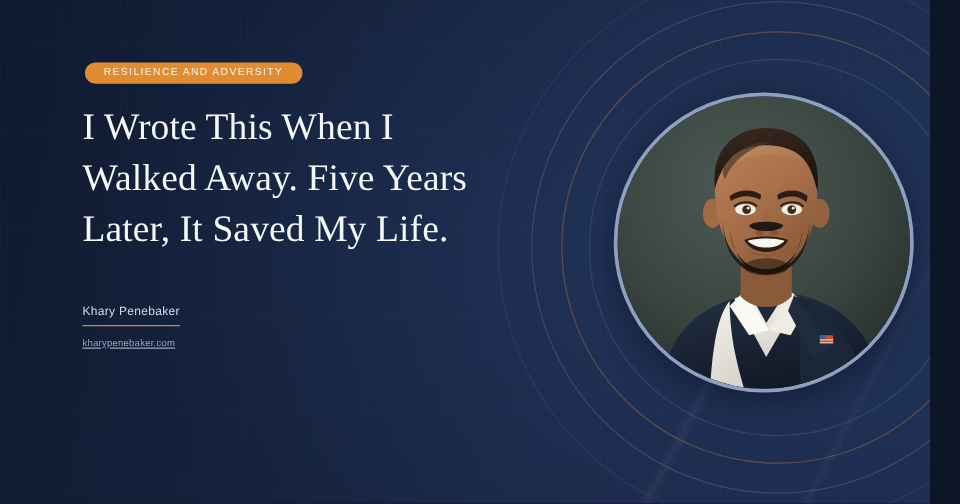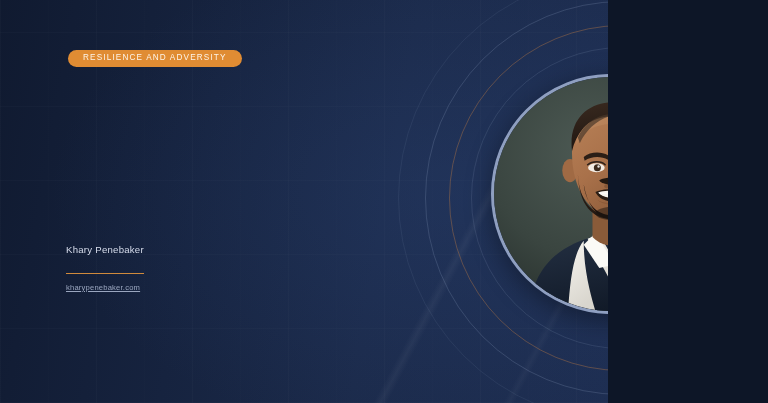--- a/index.html
+++ b/index.html
@@ -7,21 +7,21 @@
     margin: 0;
     padding: 0;
     background: #0d1627;
   }
   body {
     font-family: "Liberation Sans", sans-serif;
   }
 
   .card {
     position: relative;
-    width: 608px;
+    width: 744px;
     height: 403px;
     overflow: hidden;
     background:
       linear-gradient(100deg, #101a30 0%, #16233f 34%, #1b2a4a 62%, #1d2d50 100%);
   }
 
   
   .texture {
     position: absolute;
     inset: 0;
@@ -147,21 +147,21 @@
 
   .author-block {
     position: absolute;
     top: 239px;
     left: 0;
   }
   .author-name {
     font-size: 9.6px;
     color: #d6dceb;
     letter-spacing: 0.25px;
-    padding-bottom: 18px;
+    padding-bottom: 5px;
     display: inline-block;
     border-bottom: 1.6px solid #d08a3c;
   }
   .author-site {
     margin-top: 9px;
     font-size: 7.6px;
     color: #9aa6bf;
     letter-spacing: 0.2px;
     text-decoration: underline;
   }
@@ -272,20 +272,21 @@
       <path d="M106 126 C114 131 130 131 138 126 C132 133 112 133 106 126 Z" fill="#8c5a38"></path>
 
       <ellipse cx="122" cy="140" rx="18" ry="7" fill="#1a120d" opacity="0.5"></ellipse>
     </svg>
   </div>
 
   <div class="content">
 
     <div class="badge">RESILIENCE AND ADVERSITY</div>
 
+    <h1 class="headline">I Wrote This When I Walked Away. Five Years Later, It Saved My Life.</h1>
 
     <div class="author-block">
       <div class="author-name">Khary Penebaker</div>
       <div class="author-site">kharypenebaker.com</div>
     </div>
 
   </div>
 </div>
 
 </body></html>

